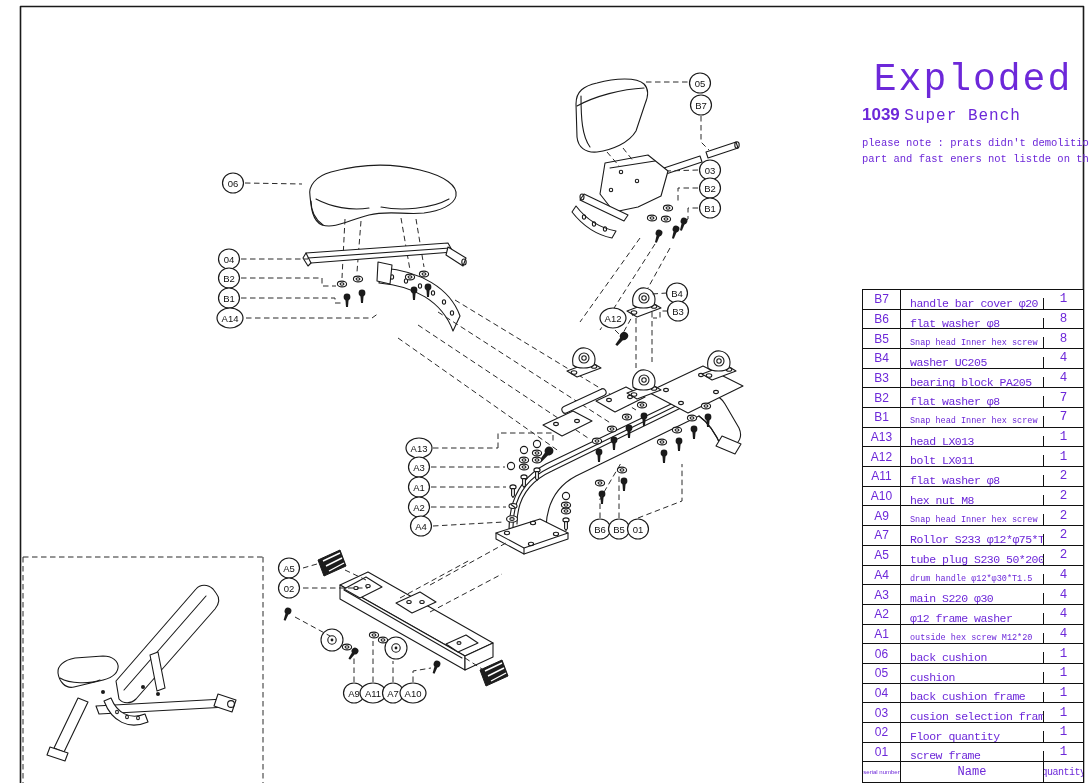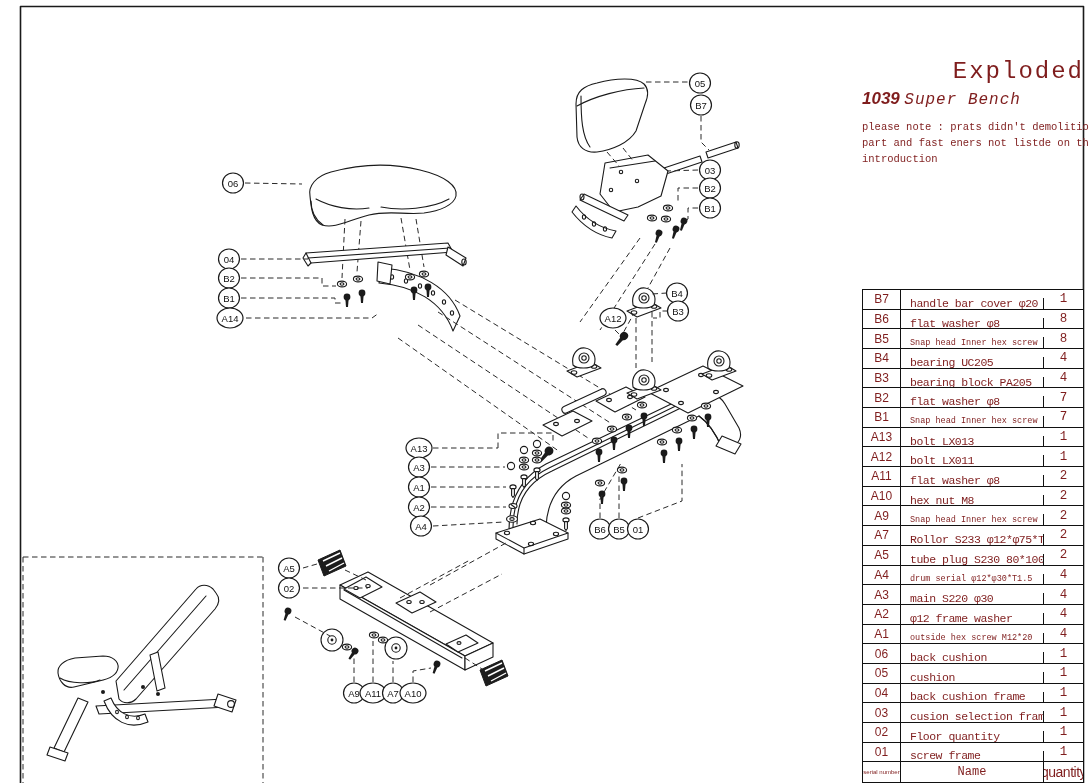--- a/index.html
+++ b/index.html
@@ -1,31 +1,31 @@
 <!DOCTYPE html>
 <html><head>
 <meta charset="utf-8">
 <style>
   html,body{margin:0;padding:0;background:#fff;width:1089px;height:783px;overflow:hidden;}
   .page{position:relative;width:1089px;height:783px;background:#fff;
-        font-family:"Liberation Sans",sans-serif;color:#7f1d1d;}
+        font-family:"Liberation Sans",sans-serif;color:#6d28d9;}
   svg{position:absolute;left:0;top:0;}
   .ln{fill:none;stroke:#1a1a1a;stroke-width:1.1;stroke-linecap:round;stroke-linejoin:round;}
   .lnw{fill:#fff;stroke:#1a1a1a;stroke-width:1.1;stroke-linejoin:round;}
   .thick{stroke-width:1.6;}
   .dash{fill:none;stroke:#2a2a2a;stroke-width:1;stroke-dasharray:5.5 3.5;}
   .dk{fill:#1a1a1a;stroke:none;}
   .hatch{fill:#1d1d1d;stroke:#1a1a1a;stroke-width:1;}
   .hln{stroke:#fff;stroke-width:1.4;fill:none;}
 
   
   .titleblock{position:absolute;left:862px;top:58px;width:222px;}
-  .tb-title{font-family:"Liberation Mono",monospace;font-size:24px;letter-spacing:2px;
-            text-align:right;white-space:nowrap;}
-  .tb-model{margin-top:4px;font-size:16px;white-space:nowrap;font-style:italic;}
+  .tb-title{font-family:"Liberation Mono",monospace;font-size:38px;letter-spacing:2px;
+            text-align:center;white-space:nowrap;}
+  .tb-model{margin-top:4px;font-size:16px;white-space:nowrap;}
   .tb-model .num{font-family:"Liberation Sans",sans-serif;font-weight:bold;font-size:17px;}
   .tb-model .nm{font-family:"Liberation Mono",monospace;font-size:16px;letter-spacing:1px;}
   .tb-note{margin-top:10px;font-family:"Liberation Mono",monospace;font-size:10.5px;
            line-height:16px;letter-spacing:0px;white-space:nowrap;}
 
   
   .ptable{position:absolute;left:862px;top:289px;width:222px;height:494px;
           border:1.4px solid #111;box-sizing:border-box;display:grid;
           grid-template-rows:repeat(25,1fr);background:#fff;}
   .prow{display:grid;grid-template-columns:38px 1fr 39px;border-bottom:1.4px solid #111;
@@ -34,21 +34,21 @@
   .pcell{border-right:1.4px solid #111;box-sizing:border-box;display:flex;
          align-items:center;justify-content:center;overflow:hidden;white-space:nowrap;}
   .pcell:last-child{border-right:none;}
   .c-serial{font-size:12px;}
   .c-name{justify-content:flex-start;padding-left:9px;
           font-family:"Liberation Mono",monospace;font-size:11.5px;letter-spacing:-0.5px;margin-top:8px;}
   .c-name.small{font-size:8.5px;letter-spacing:0;}
   .c-qty{font-family:"Liberation Mono",monospace;font-size:12.5px;}
   .f-serial{font-size:6px;}
   .f-name{font-family:"Liberation Mono",monospace;font-size:12px;}
-  .f-qty{font-family:Liberation Sans, sans-serif;font-size:14px;letter-spacing:-0.5px;}
+  .f-qty{font-family:Liberation Mono, monospace;font-size:10px;letter-spacing:-0.5px;}
 
   .callout-text{font-family:"Liberation Sans",sans-serif;font-size:9.5px;
                 text-anchor:middle;fill:#111;}
 </style>
 </head>
 <body>
 
 <div class="page">
 
 <svg width="1089" height="783" viewBox="0 0 1089 783">
@@ -474,21 +474,20 @@
 
 <div class="titleblock">
   <div class="tb-title">Exploded</div>
   <div class="tb-model">
     <span class="num">1039</span>
     <span class="nm">Super Bench</span>
   </div>
   <div class="tb-note">
     <div>please note : prats didn't demolitionde</div>
     <div>part and fast eners not listde on the</div>
-    <div>introduction</div>
   </div>
 </div>
 
 <div class="ptable" id="parts-table">
       <div class="prow">
         <div class="pcell c-serial">B7</div>
         <div class="pcell c-name">handle bar cover φ20</div>
         <div class="pcell c-qty">1</div>
       </div>
       <div class="prow">
@@ -496,41 +495,41 @@
         <div class="pcell c-name">flat washer φ8</div>
         <div class="pcell c-qty">8</div>
       </div>
       <div class="prow">
         <div class="pcell c-serial">B5</div>
         <div class="pcell c-name small">Snap head Inner hex screw M8*25</div>
         <div class="pcell c-qty">8</div>
       </div>
       <div class="prow">
         <div class="pcell c-serial">B4</div>
-        <div class="pcell c-name">bearing  UC205</div>
+        <div class="pcell c-name">washer  UC205</div>
         <div class="pcell c-qty">4</div>
       </div>
       <div class="prow">
         <div class="pcell c-serial">B3</div>
         <div class="pcell c-name">bearing block PA205</div>
         <div class="pcell c-qty">4</div>
       </div>
       <div class="prow">
         <div class="pcell c-serial">B2</div>
         <div class="pcell c-name">flat washer  φ8</div>
         <div class="pcell c-qty">7</div>
       </div>
       <div class="prow">
         <div class="pcell c-serial">B1</div>
         <div class="pcell c-name small">Snap head Inner hex screw M8*35</div>
         <div class="pcell c-qty">7</div>
       </div>
       <div class="prow">
         <div class="pcell c-serial">A13</div>
-        <div class="pcell c-name">bolt  LX013</div>
+        <div class="pcell c-name">head  LX013</div>
         <div class="pcell c-qty">1</div>
       </div>
       <div class="prow">
         <div class="pcell c-serial">A12</div>
         <div class="pcell c-name">bolt  LX011</div>
         <div class="pcell c-qty">1</div>
       </div>
       <div class="prow">
         <div class="pcell c-serial">A11</div>
         <div class="pcell c-name">flat washer φ8</div>
@@ -546,26 +545,26 @@
         <div class="pcell c-name small">Snap head Inner hex screw  M8*40</div>
         <div class="pcell c-qty">2</div>
       </div>
       <div class="prow">
         <div class="pcell c-serial">A7</div>
         <div class="pcell c-name">Rollor S233 φ12*φ75*T23</div>
         <div class="pcell c-qty">2</div>
       </div>
       <div class="prow">
         <div class="pcell c-serial">A5</div>
-        <div class="pcell c-name">tube plug S230 80*100</div>
+        <div class="pcell c-name">tube plug S230 50*200</div>
         <div class="pcell c-qty">2</div>
       </div>
       <div class="prow">
         <div class="pcell c-serial">A4</div>
-        <div class="pcell c-name small">drum serial φ12*φ30*T1.5</div>
+        <div class="pcell c-name small">drum handle φ12*φ30*T1.5</div>
         <div class="pcell c-qty">4</div>
       </div>
       <div class="prow">
         <div class="pcell c-serial">A3</div>
         <div class="pcell c-name">main S220 φ30</div>
         <div class="pcell c-qty">4</div>
       </div>
       <div class="prow">
         <div class="pcell c-serial">A2</div>
         <div class="pcell c-name">φ12 frame washer</div>

